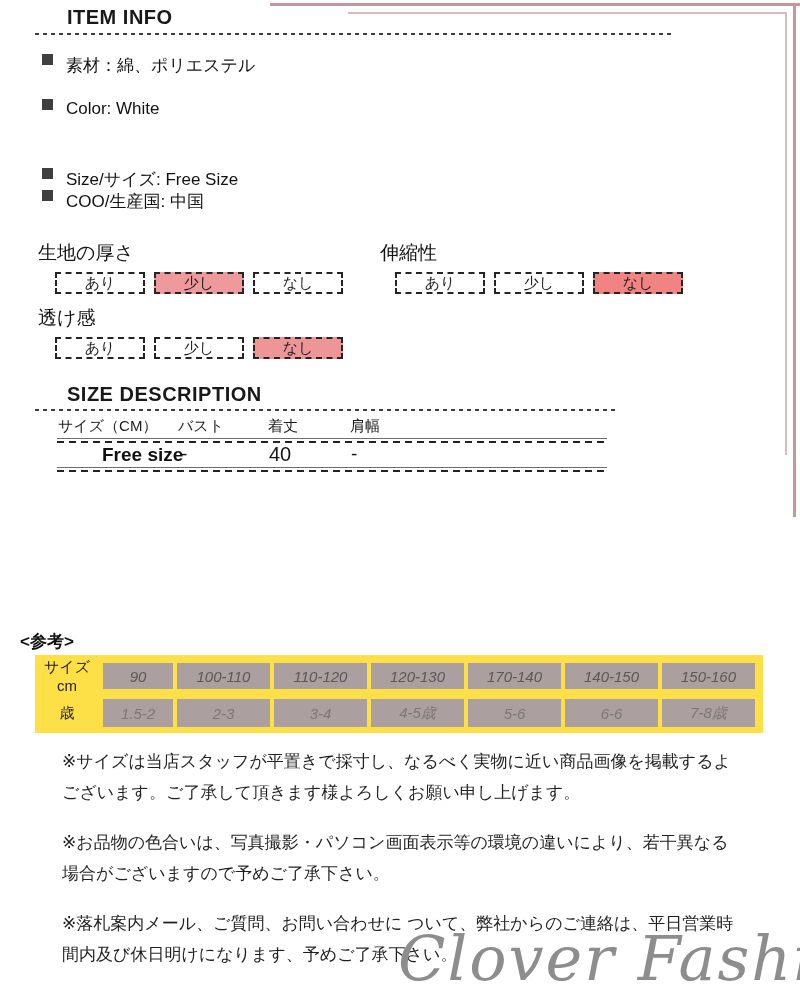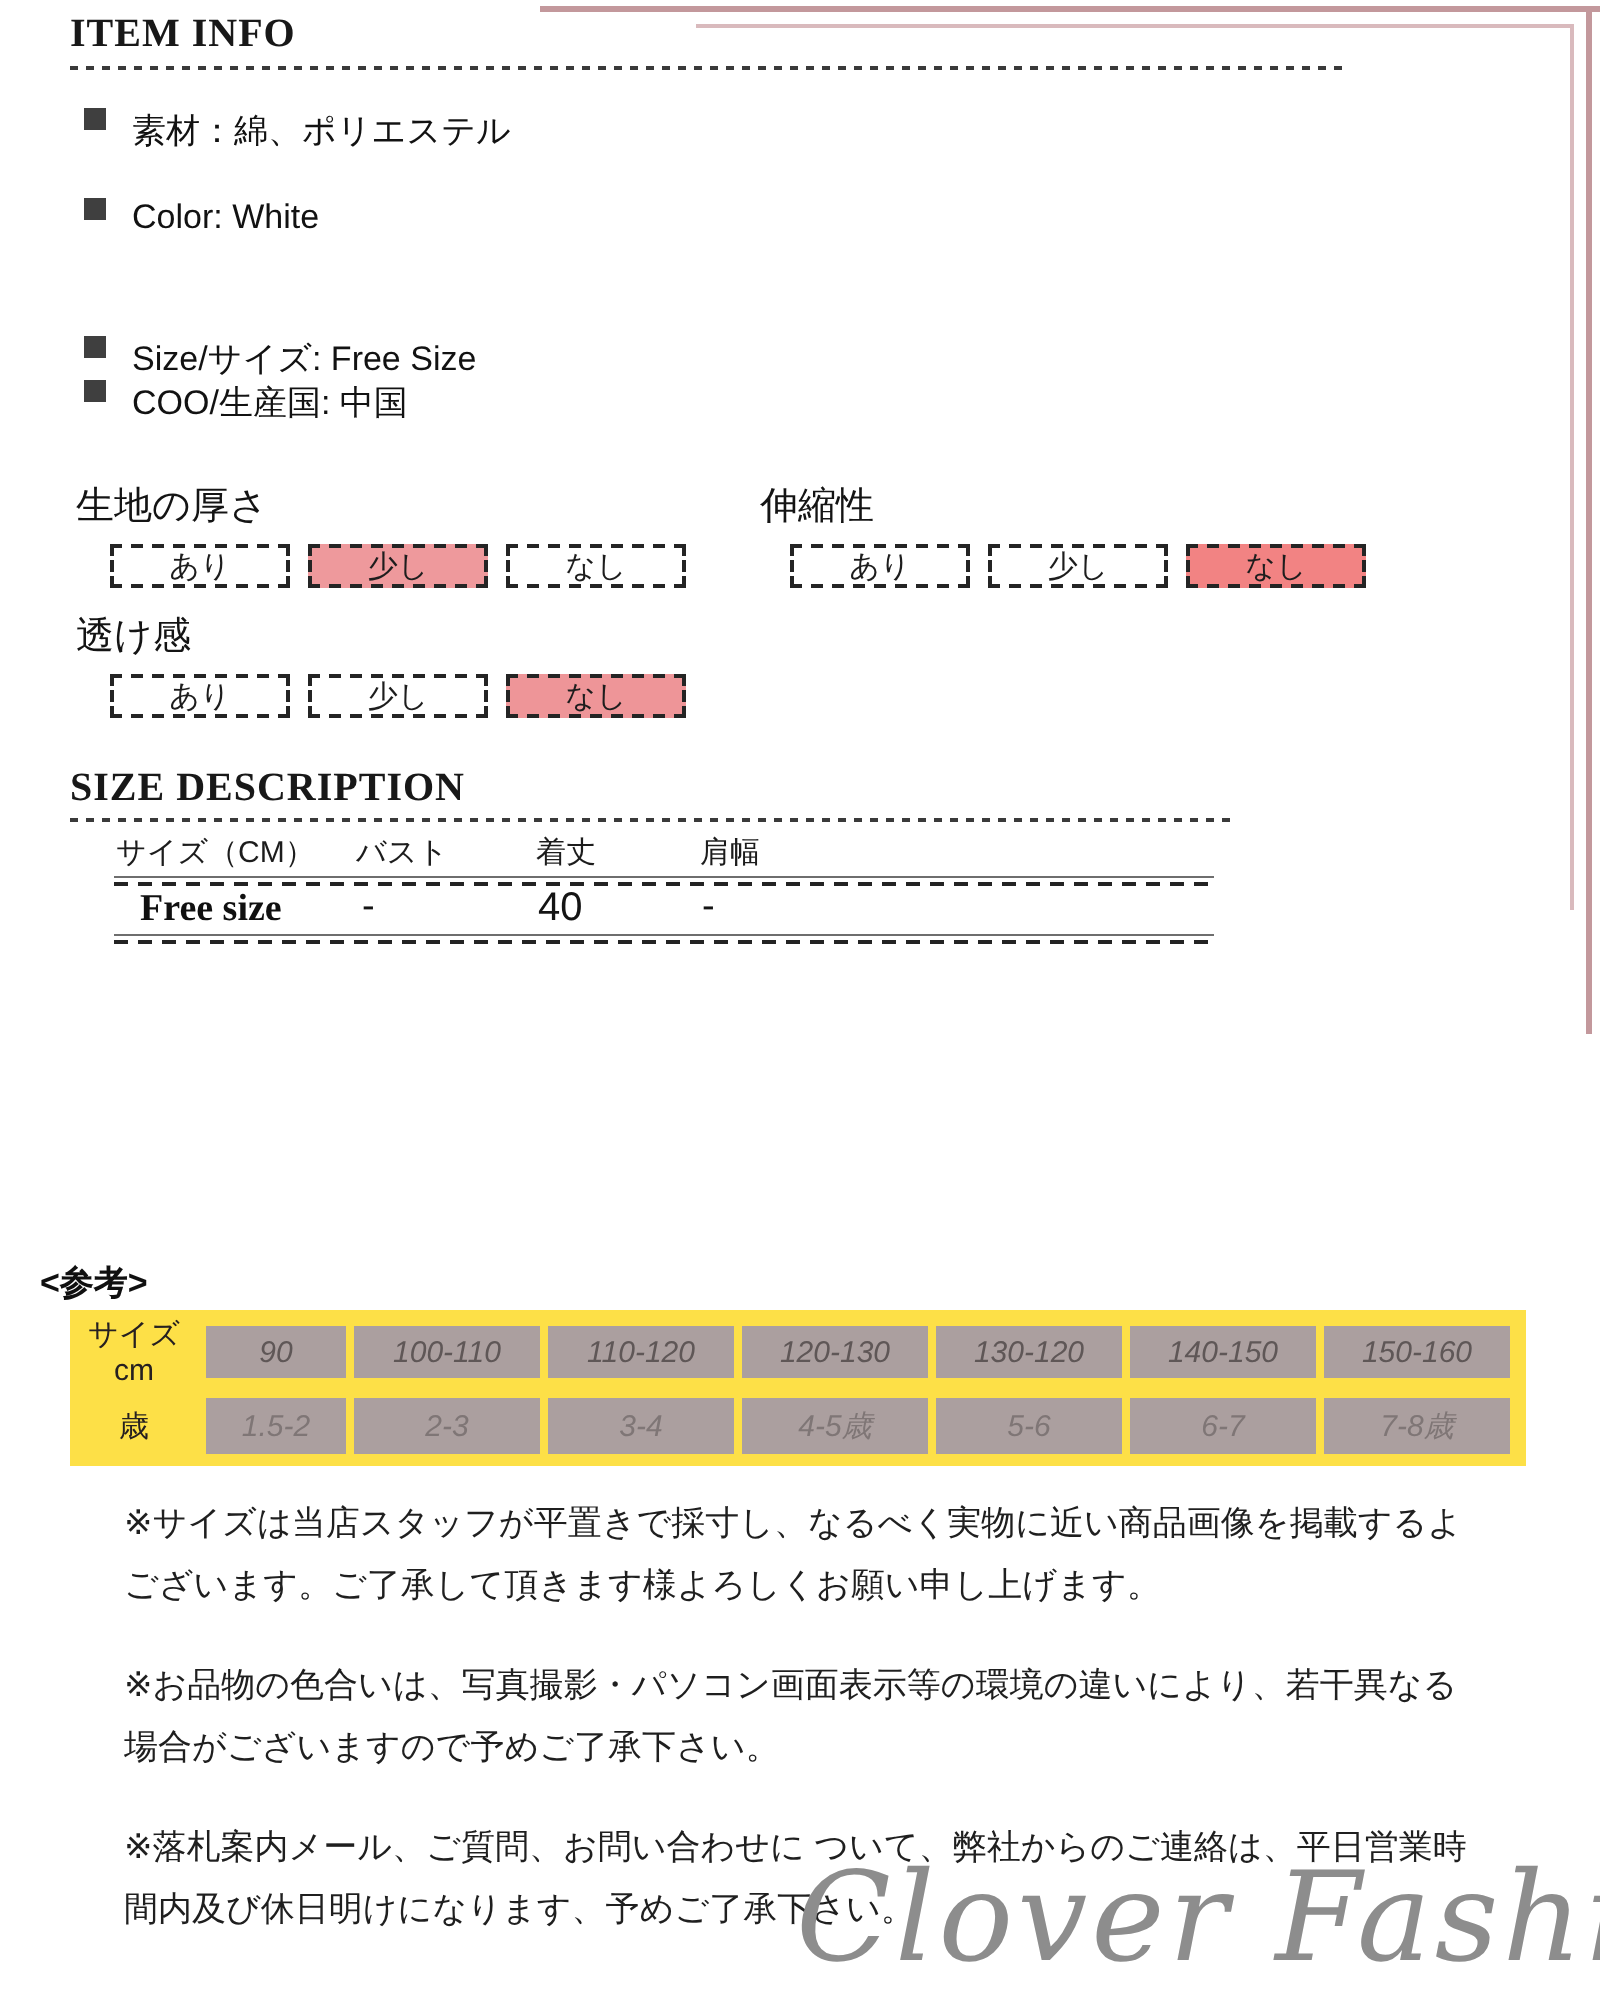--- a/index.html
+++ b/index.html
@@ -6,21 +6,21 @@
   html,body { width:800px; height:1000px; }
   body {
     position:relative;
     width:800px; height:1000px;
     background:#ffffff;
     overflow:hidden;
     font-family:"Liberation Sans","DejaVu Sans",sans-serif;
     color:#161616;
   }
   .abs { position:absolute; }
-  .serif { font-family:Liberation Serif, serif; }
+  .serif { font-family:Liberation Sans, sans-serif;margin-left:32px; }
 
   
   .frame-outer-h { left:270px; top:3px;  width:530px; height:3px; background:#c3989c; }
   .frame-outer-v { left:793px; top:3px;  width:3px;  height:514px; background:#c3989c; }
   .frame-inner-h { left:348px; top:12px; width:437px; height:2px; background:#d9babd; }
   .frame-inner-v { left:785px; top:12px; width:2px;  height:443px; background:#d9babd; }
 
   .section-title { font-weight:bold; font-size:20px; letter-spacing:.5px; color:#181818; }
   .dash-hr { height:2px; background:repeating-linear-gradient(90deg,#3a3a3a 0 4px,transparent 4px 8px); }
 
@@ -142,32 +142,32 @@
 
 <div class="abs ref-label" style="left:20px; top:630px;">&lt;参考&gt;</div>
 
 <div class="abs ref-box">
   <div class="ref-row ref-row-1">
     <div class="ref-rowhead">サイズcm</div>
     <div class="ref-cell first">90</div>
     <div class="ref-cell">100-110</div>
     <div class="ref-cell">110-120</div>
     <div class="ref-cell">120-130</div>
-    <div class="ref-cell">130-120</div>
+    <div class="ref-cell">170-140</div>
     <div class="ref-cell">140-150</div>
     <div class="ref-cell">150-160</div>
   </div>
   <div class="ref-row ref-row-2">
     <div class="ref-rowhead">歳</div>
     <div class="ref-cell first">1.5-2</div>
     <div class="ref-cell">2-3</div>
     <div class="ref-cell">3-4</div>
     <div class="ref-cell">4-5歳</div>
     <div class="ref-cell">5-6</div>
-    <div class="ref-cell">6-7</div>
+    <div class="ref-cell">6-6</div>
     <div class="ref-cell">7-8歳</div>
   </div>
 </div>
 
 <div class="abs notes">
   <div class="note">
     <div class="note-line">※サイズは当店スタッフが平置きで採寸し、なるべく実物に近い商品画像を掲載するよ</div>
     <div class="note-line">ございます。ご了承して頂きます様よろしくお願い申し上げます。</div>
   </div>
   <div class="note">

